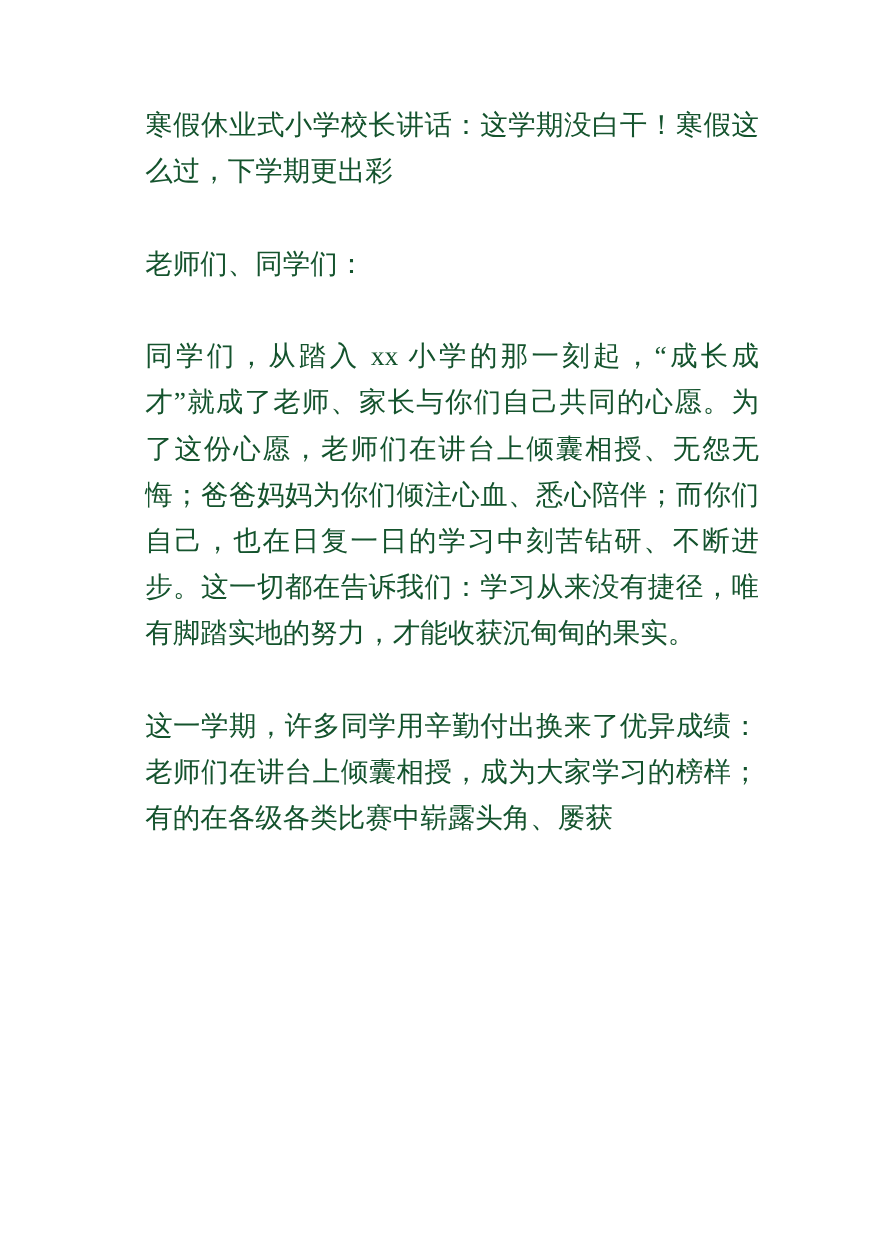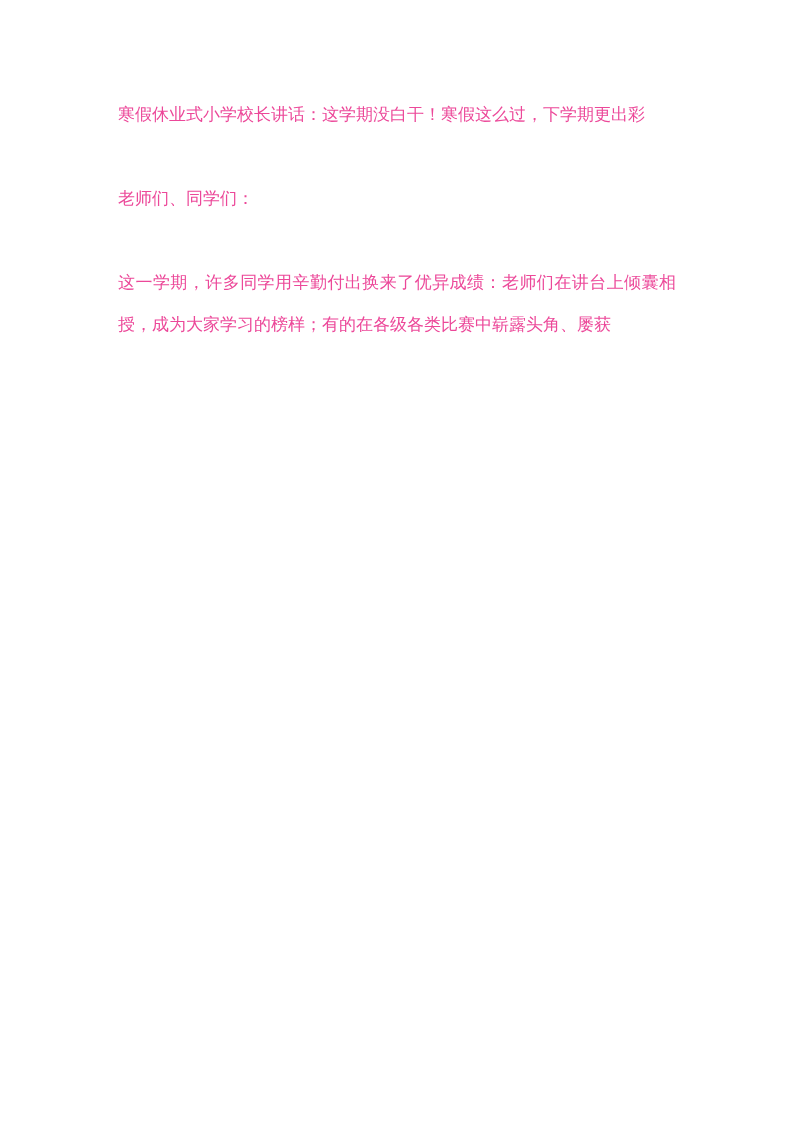--- a/index.html
+++ b/index.html
@@ -9,26 +9,26 @@
   body {
     width: 793px;
     height: 1122px;
     background: #ffffff;
     overflow: hidden;
     position: relative;
   }
   .page {
     position: absolute;
     top: 94px;
-    left: 118px;
+    left: 132px;
     width: 558px;
     font-family: "Liberation Serif", "DejaVu Serif", serif;
-    font-size: 17px;
+    font-size: 25px;
     line-height: 42px;
-    color: #ec4899;
+    color: #14532d;
     text-align: justify;
     letter-spacing: 0;
   }
   .para {
     margin: 0 0 42px 0;
     padding: 0;
     text-align: justify;
   }
   .para:last-child {
     margin-bottom: 0;
@@ -37,15 +37,16 @@
     font-weight: normal; 
   }
 </style>
 </head>
 <body>
 
 <div class="page">
   <p class="para doc-title">寒假休业式小学校长讲话：这学期没白干！寒假这么过，下学期更出彩</p>
   <div id="paragraphs">
       <p class="para">老师们、同学们：</p>
+      <p class="para">同学们，从踏入 xx 小学的那一刻起，“成长成才”就成了老师、家长与你们自己共同的心愿。为了这份心愿，老师们在讲台上倾囊相授、无怨无悔；爸爸妈妈为你们倾注心血、悉心陪伴；而你们自己，也在日复一日的学习中刻苦钻研、不断进步。这一切都在告诉我们：学习从来没有捷径，唯有脚踏实地的努力，才能收获沉甸甸的果实。</p>
       <p class="para">这一学期，许多同学用辛勤付出换来了优异成绩：老师们在讲台上倾囊相授，成为大家学习的榜样；有的在各级各类比赛中崭露头角、屡获</p>
     </div>
 </div>
 
 </body></html>

